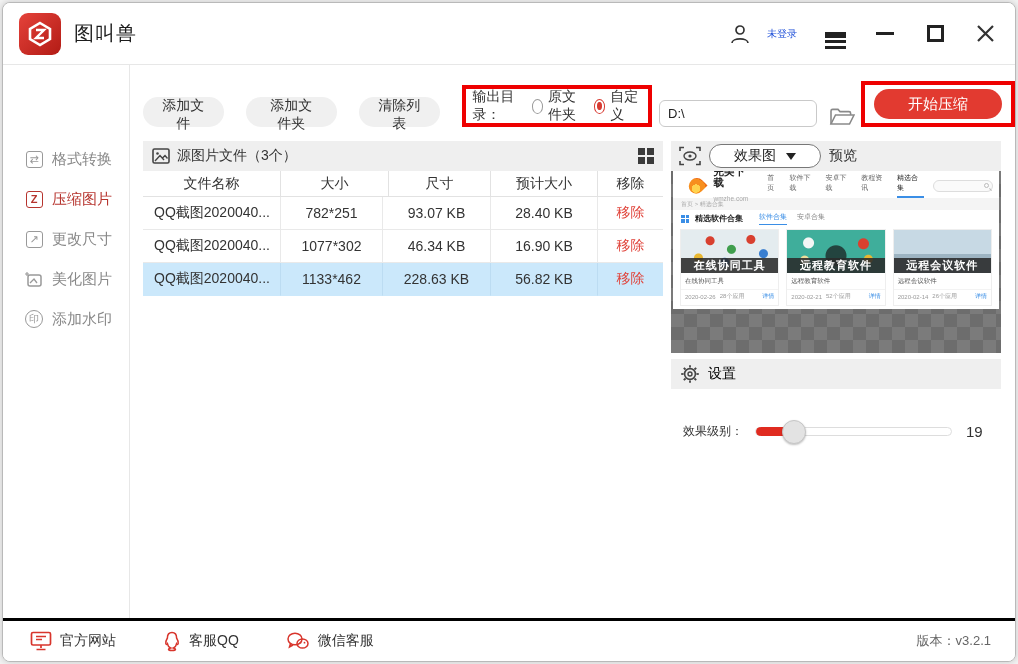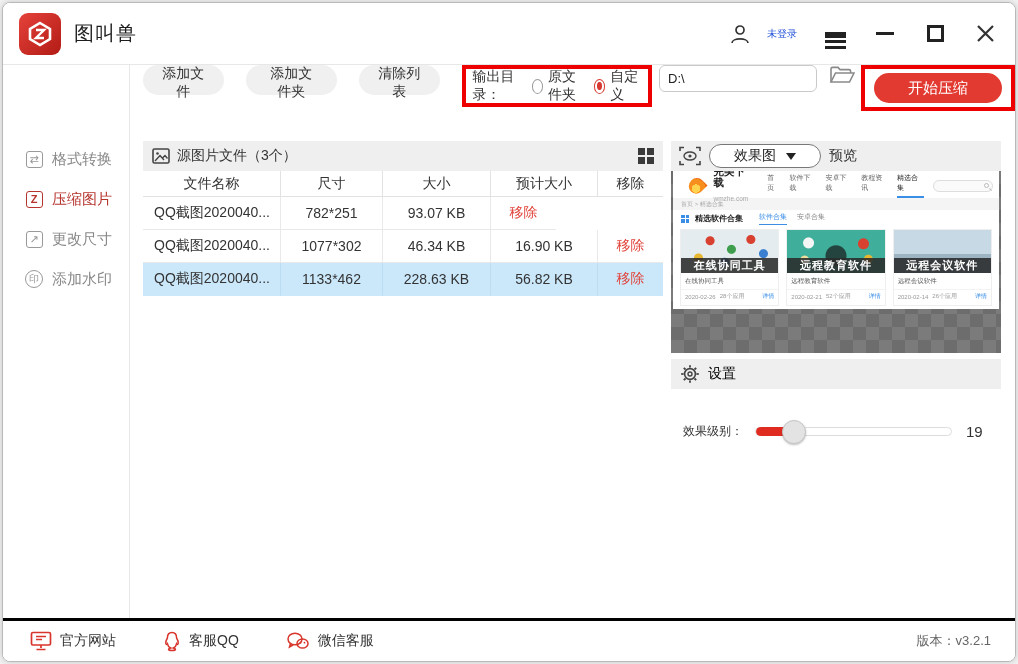--- a/index.html
+++ b/index.html
@@ -23,21 +23,21 @@
   .body-row { display:flex; height:554px; }
   .sidebar { width:127px; border-right:1px solid #e7e7e7; padding-top:74px; }
   .side-item { display:flex; align-items:center; gap:8px; height:40px; padding-left:21px; font-size:15px; color:#888; cursor:pointer; }
   .side-item .ic { width:20px; height:20px; display:flex; align-items:center; justify-content:center; color:#999; }
   .side-item.active { color:#b6342e; }
   .side-item.active .ic { color:#b6342e; }
   .box-ic { width:17px; height:17px; border:1.6px solid currentColor; border-radius:3px; display:flex; align-items:center; justify-content:center; font-size:11px; line-height:1; }
   .circ-ic { width:18px; height:18px; border:1.6px solid currentColor; border-radius:50%; display:flex; align-items:center; justify-content:center; font-size:10px; line-height:1; }
   .main { flex:1; position:relative; }
   
-  .toolbar { display:flex; align-items:flex-start; height:62px; padding-left:13px; }
+  .toolbar { display:flex; align-items:flex-end; height:62px; padding-left:13px; }
   .pill-btn { height:30px; padding:0 19px; border:none; border-radius:16px; background:#f0f0f0; color:#333; font-size:14px; cursor:pointer; margin-right:22px; }
   .annot { border:4px solid #ee0000; display:flex; align-items:center; }
   .annot-out { height:42px; padding:0 8px 0 7px; margin-right:5px; }
   .out-label { font-size:14px; color:#333; }
   .radio-group { display:flex; align-items:center; }
   .radio { display:flex; align-items:center; gap:5px; margin-left:6px; font-size:14px; color:#333; cursor:pointer; }
   .rdot { width:15px; height:15px; border-radius:50%; border:1.6px solid #9a9a9a; background:#fff; }
   .rdot.checked { border-color:#d73a31; position:relative; }
   .rdot.checked::after { content:""; position:absolute; inset:2.2px; border-radius:50%; background:#d73a31; }
   .path-input { width:158px; height:27px; border:1px solid #c9c9c9; border-radius:6px; font-size:13px; color:#222; padding:0 8px; margin-left:2px; outline:none; }
@@ -176,20 +176,30 @@
         <span>压缩图片</span>
       </div>
       <div class="side-item">
         <span class="ic">
             <span class="box-ic">↗</span>
           </span>
         <span>更改尺寸</span>
       </div>
       <div class="side-item">
         <span class="ic">
+          <svg width="19" height="19" viewBox="0 0 19 19">
+            <rect x="3" y="5" width="13" height="11" rx="2" fill="none" stroke="#999" stroke-width="1.5"></rect>
+            <path d="M5 13 L9 9 L12 13" fill="none" stroke="#999" stroke-width="1.3"></path>
+            <path d="M2 2 L2 6 M0 4 L4 4" stroke="#999" stroke-width="1.1"></path>
+          </svg>
+        </span>
+        <span>美化图片</span>
+      </div>
+      <div class="side-item">
+        <span class="ic">
             <span class="circ-ic">印</span>
           </span>
         <span>添加水印</span>
       </div>
     </div>
 
     <div class="main">
 
       <div class="toolbar">
         <button class="pill-btn">添加文件</button>
@@ -236,30 +246,31 @@
             <div class="grid-ic">
                 <div></div>
                 <div></div>
                 <div></div>
                 <div></div>
               </div>
           </div>
 
           <div class="t-row head">
             <div class="t-cell c-name">文件名称</div>
+            <div class="t-cell c-size">大小</div>
             <div class="t-cell c-dim">尺寸</div>
-            <div class="t-cell c-size">大小</div>
             <div class="t-cell c-est">预计大小</div>
             <div class="t-cell c-rm">移除</div>
           </div>
 
           <div class="t-row">
             <div class="t-cell c-name">QQ截图2020040...</div>
             <div class="t-cell c-dim">782*251</div>
             <div class="t-cell c-size">93.07 KB</div>
+            <div class="t-cell c-est">28.40 KB</div>
             <div class="t-cell c-rm">
                 <span class="rm-link">移除</span>
               </div>
           </div>
           <div class="t-row">
             <div class="t-cell c-name">QQ截图2020040...</div>
             <div class="t-cell c-dim">1077*302</div>
             <div class="t-cell c-size">46.34 KB</div>
             <div class="t-cell c-est">16.90 KB</div>
             <div class="t-cell c-rm">

